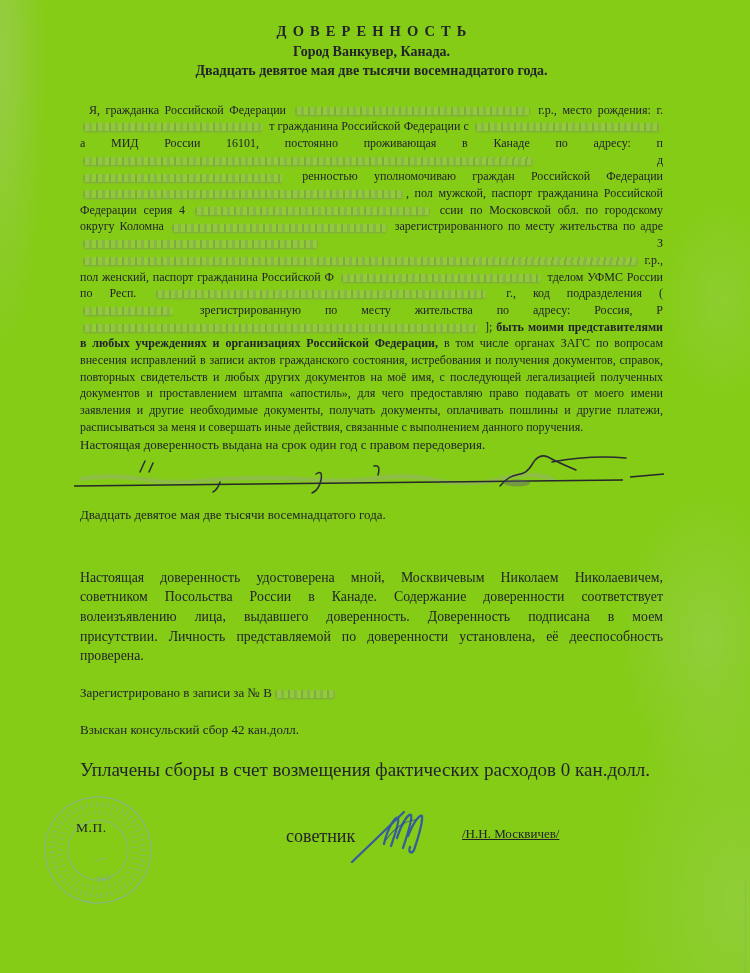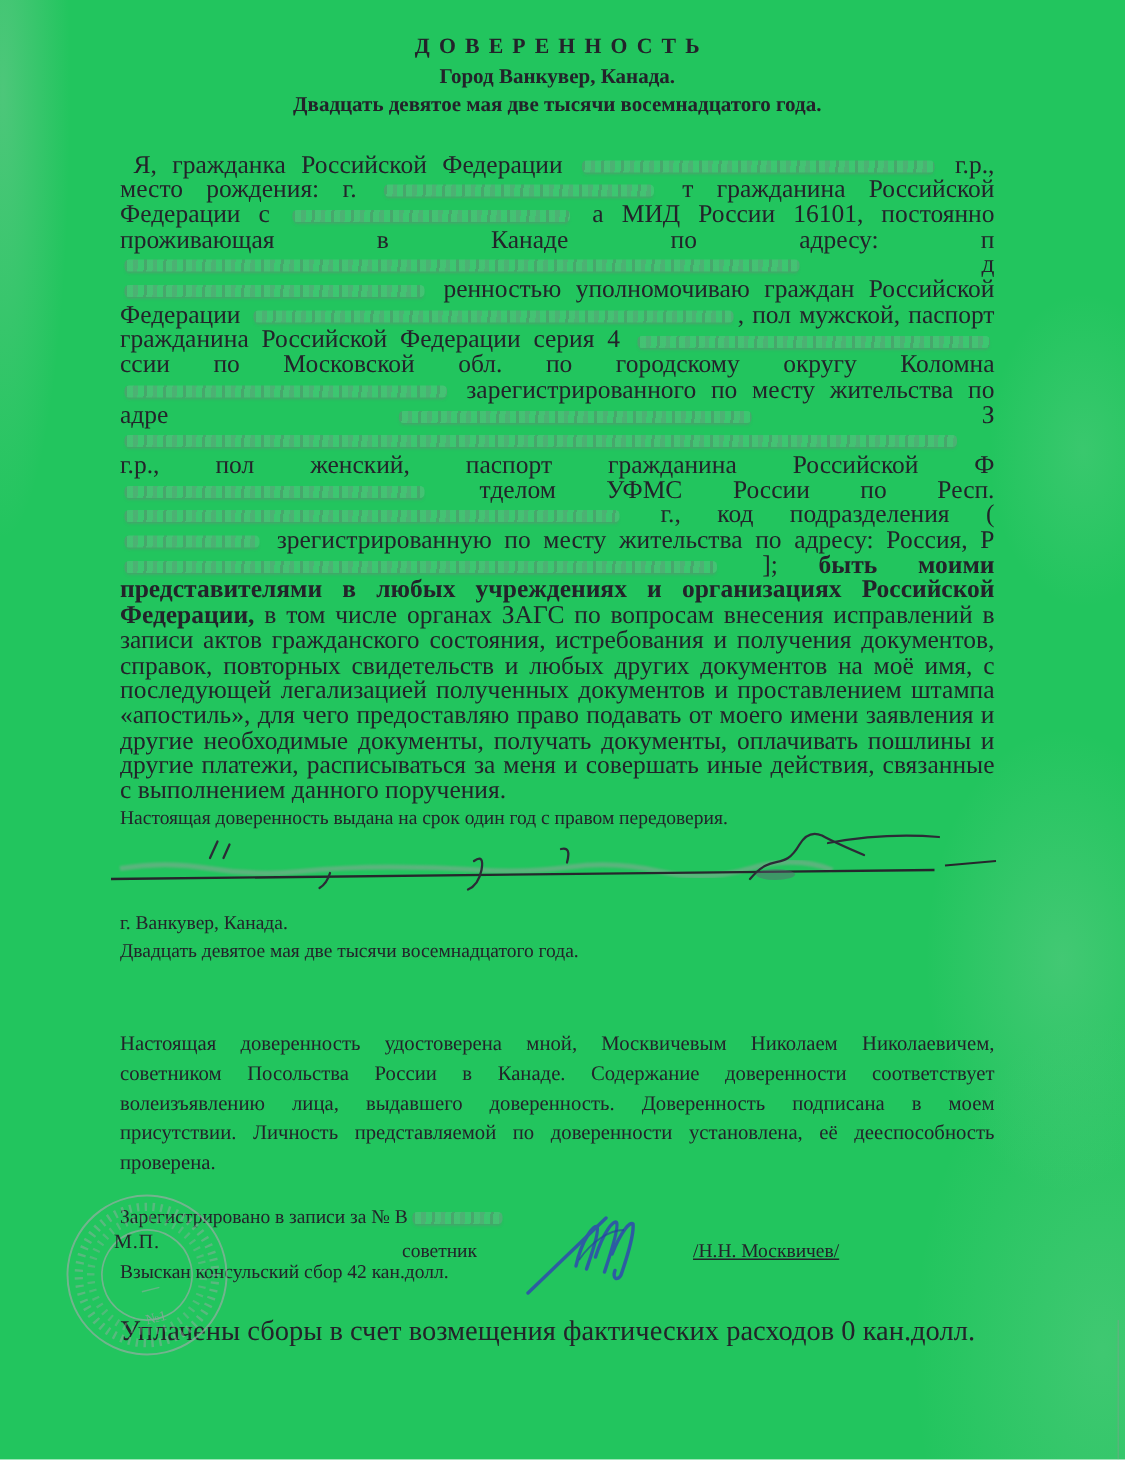--- a/index.html
+++ b/index.html
@@ -1,20 +1,20 @@
 <!DOCTYPE html>
 <html lang="ru"><head>
 <meta charset="utf-8">
 <style>
   html,body{margin:0;padding:0;background:#ffffff;}
   .page{
     position:relative;
     width:750px;height:973px;
     margin:0 auto;
-    background:#22c55e;
+    background:#84cc16;
     overflow:hidden;
     font-family:"Liberation Serif","DejaVu Serif",serif;
     color:#23232a;
   }
   
   .page::before{
     content:"";position:absolute;inset:0;pointer-events:none;
     background:
       radial-gradient(130px 220px at 708px 640px, rgba(196,214,200,.20), transparent 70%),
       radial-gradient(90px 150px at 722px 300px, rgba(200,218,204,.14), transparent 70%),
@@ -24,21 +24,21 @@
   .page::after{ 
     content:"";position:absolute;right:4px;top:880px;width:1px;height:93px;
     background:rgba(150,150,150,.35);
   }
   .content{padding:22px 87px 0 80px;position:relative;}
   .title-block{text-align:center;line-height:19.5px;font-weight:bold;}
   .doc-title{font-size:14.5px;letter-spacing:.42em;padding-left:.42em;}
   .title-sub{font-size:14px;}
   .main-para{
     margin-top:21px;
-    font-size:17px;line-height:16.7px;
+    font-size:12px;line-height:16.7px;
     text-align:justify;text-indent:9px;
   }
   .main-para .bold{font-weight:bold;}
   .term-line{font-size:13px;line-height:16.7px;margin-top:1px;}
   .redact{
     display:inline-block;height:8px;margin:0 3px;border-radius:3px;
     vertical-align:middle;
     background:repeating-linear-gradient(93deg,
       rgba(125,125,128,.42) 0 2px,
       rgba(190,190,192,.22) 2px 6px,
@@ -51,21 +51,21 @@
   .place-block{margin-top:13px;font-size:13px;line-height:18.5px;}
   .cert-para{
     margin-top:43px;font-size:13.8px;line-height:19.6px;
     text-align:justify;word-spacing:3px;
   }
   .registry-line{margin-top:19px;font-size:13px;}
   .fee-line{margin-top:21px;font-size:13px;}
   .expenses-line{margin-top:21px;font-size:19px;}
   .abs{position:absolute;}
   .mp-mark{left:76px;top:820px;font-size:13.5px;letter-spacing:.5px;z-index:3;}
-  .officer-position{left:268px;top:826px;font-size:13px;}
+  .officer-position{left:286px;top:826px;font-size:18px;}
   .officer-name{left:462px;top:826px;font-size:13px;text-decoration:underline;}
   .stamp-box{left:38px;top:790px;width:120px;height:120px;z-index:2;}
   .sig2-box{left:346px;top:796px;width:104px;height:76px;z-index:2;}
 </style>
 </head>
 <body>
 
 <div class="page">
   <div class="content">
 
@@ -96,21 +96,20 @@
           <path d="M246,19 q7,-5 5,6 q-2,10 -9,13"></path>
           <path d="M304,11 q7,-2 4,9"></path>
           <path d="M430,31 C446,12 452,27 463,8 q6,-10 15,-6 q9,5 28,13"></path>
           <path d="M482,7 Q520,0 556,3"></path>
         </g>
         <ellipse cx="447" cy="28" rx="13" ry="3.6" fill="rgba(95,95,115,.45)"></ellipse>
       </svg>
     </div>
 
     <div class="place-block">
-      <div>г. Ванкувер, Канада.</div>
       <div>Двадцать девятое мая две тысячи восемнадцатого года.</div>
     </div>
 
     <div class="cert-para">Настоящая доверенность удостоверена мной, Москвичевым Николаем Николаевичем, советником Посольства России в Канаде. Содержание доверенности соответствует волеизъявлению лица, выдавшего доверенность. Доверенность подписана в моем присутствии. Личность представляемой по доверенности установлена, её дееспособность проверена.</div>
 
     <div class="registry-line"><span>Зарегистрировано в записи за № В</span><span class="redact" style="width: 60px;"></span></div>
 
     <div class="fee-line">Взыскан консульский сбор 42 кан.долл.</div>
 
     <div class="expenses-line">Уплачены сборы в счет возмещения фактических расходов 0 кан.долл.</div>

